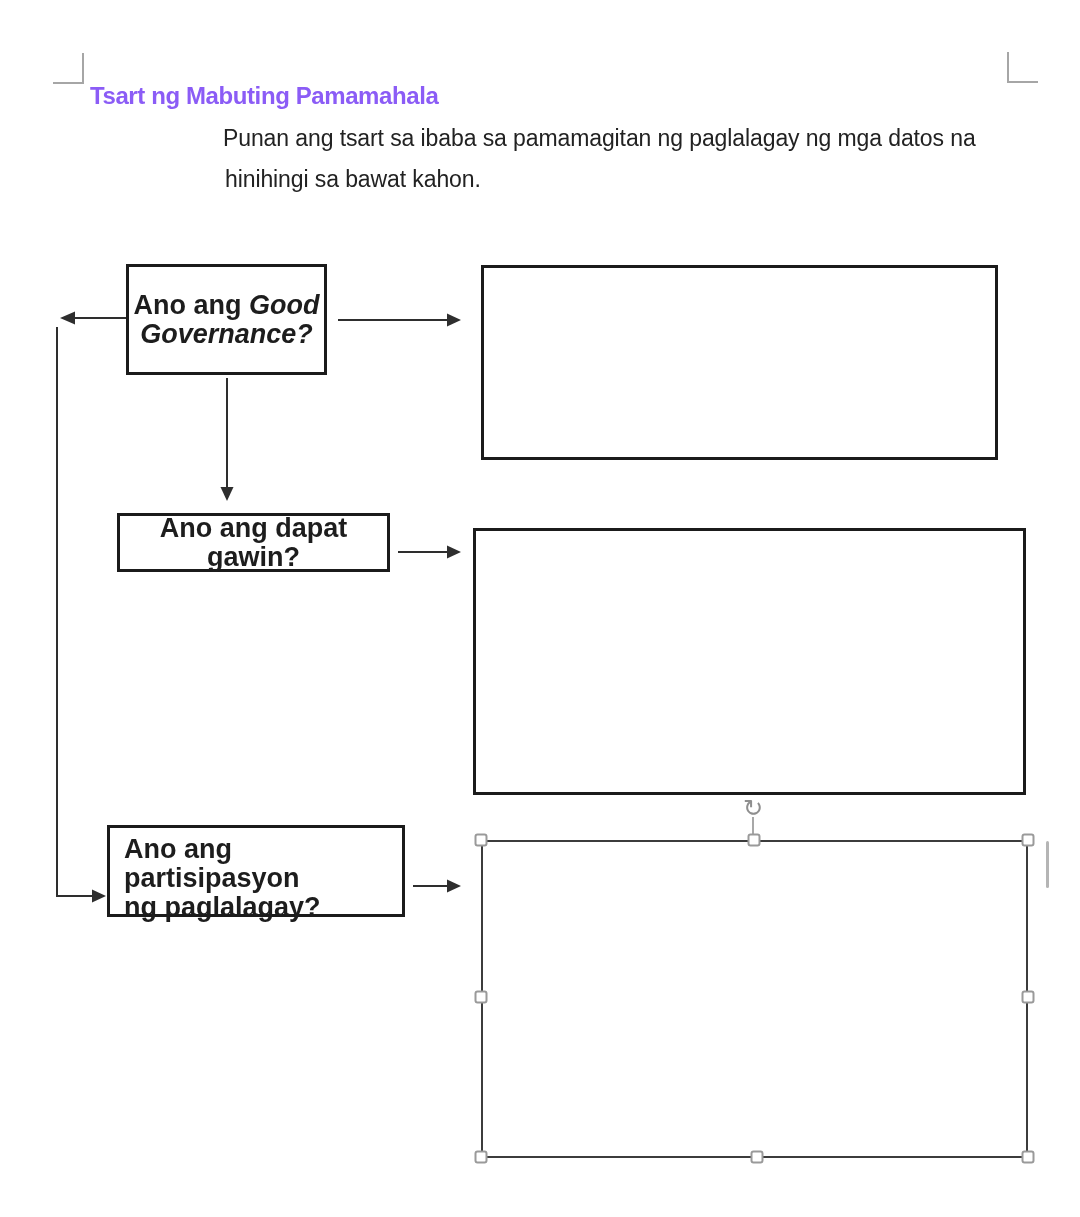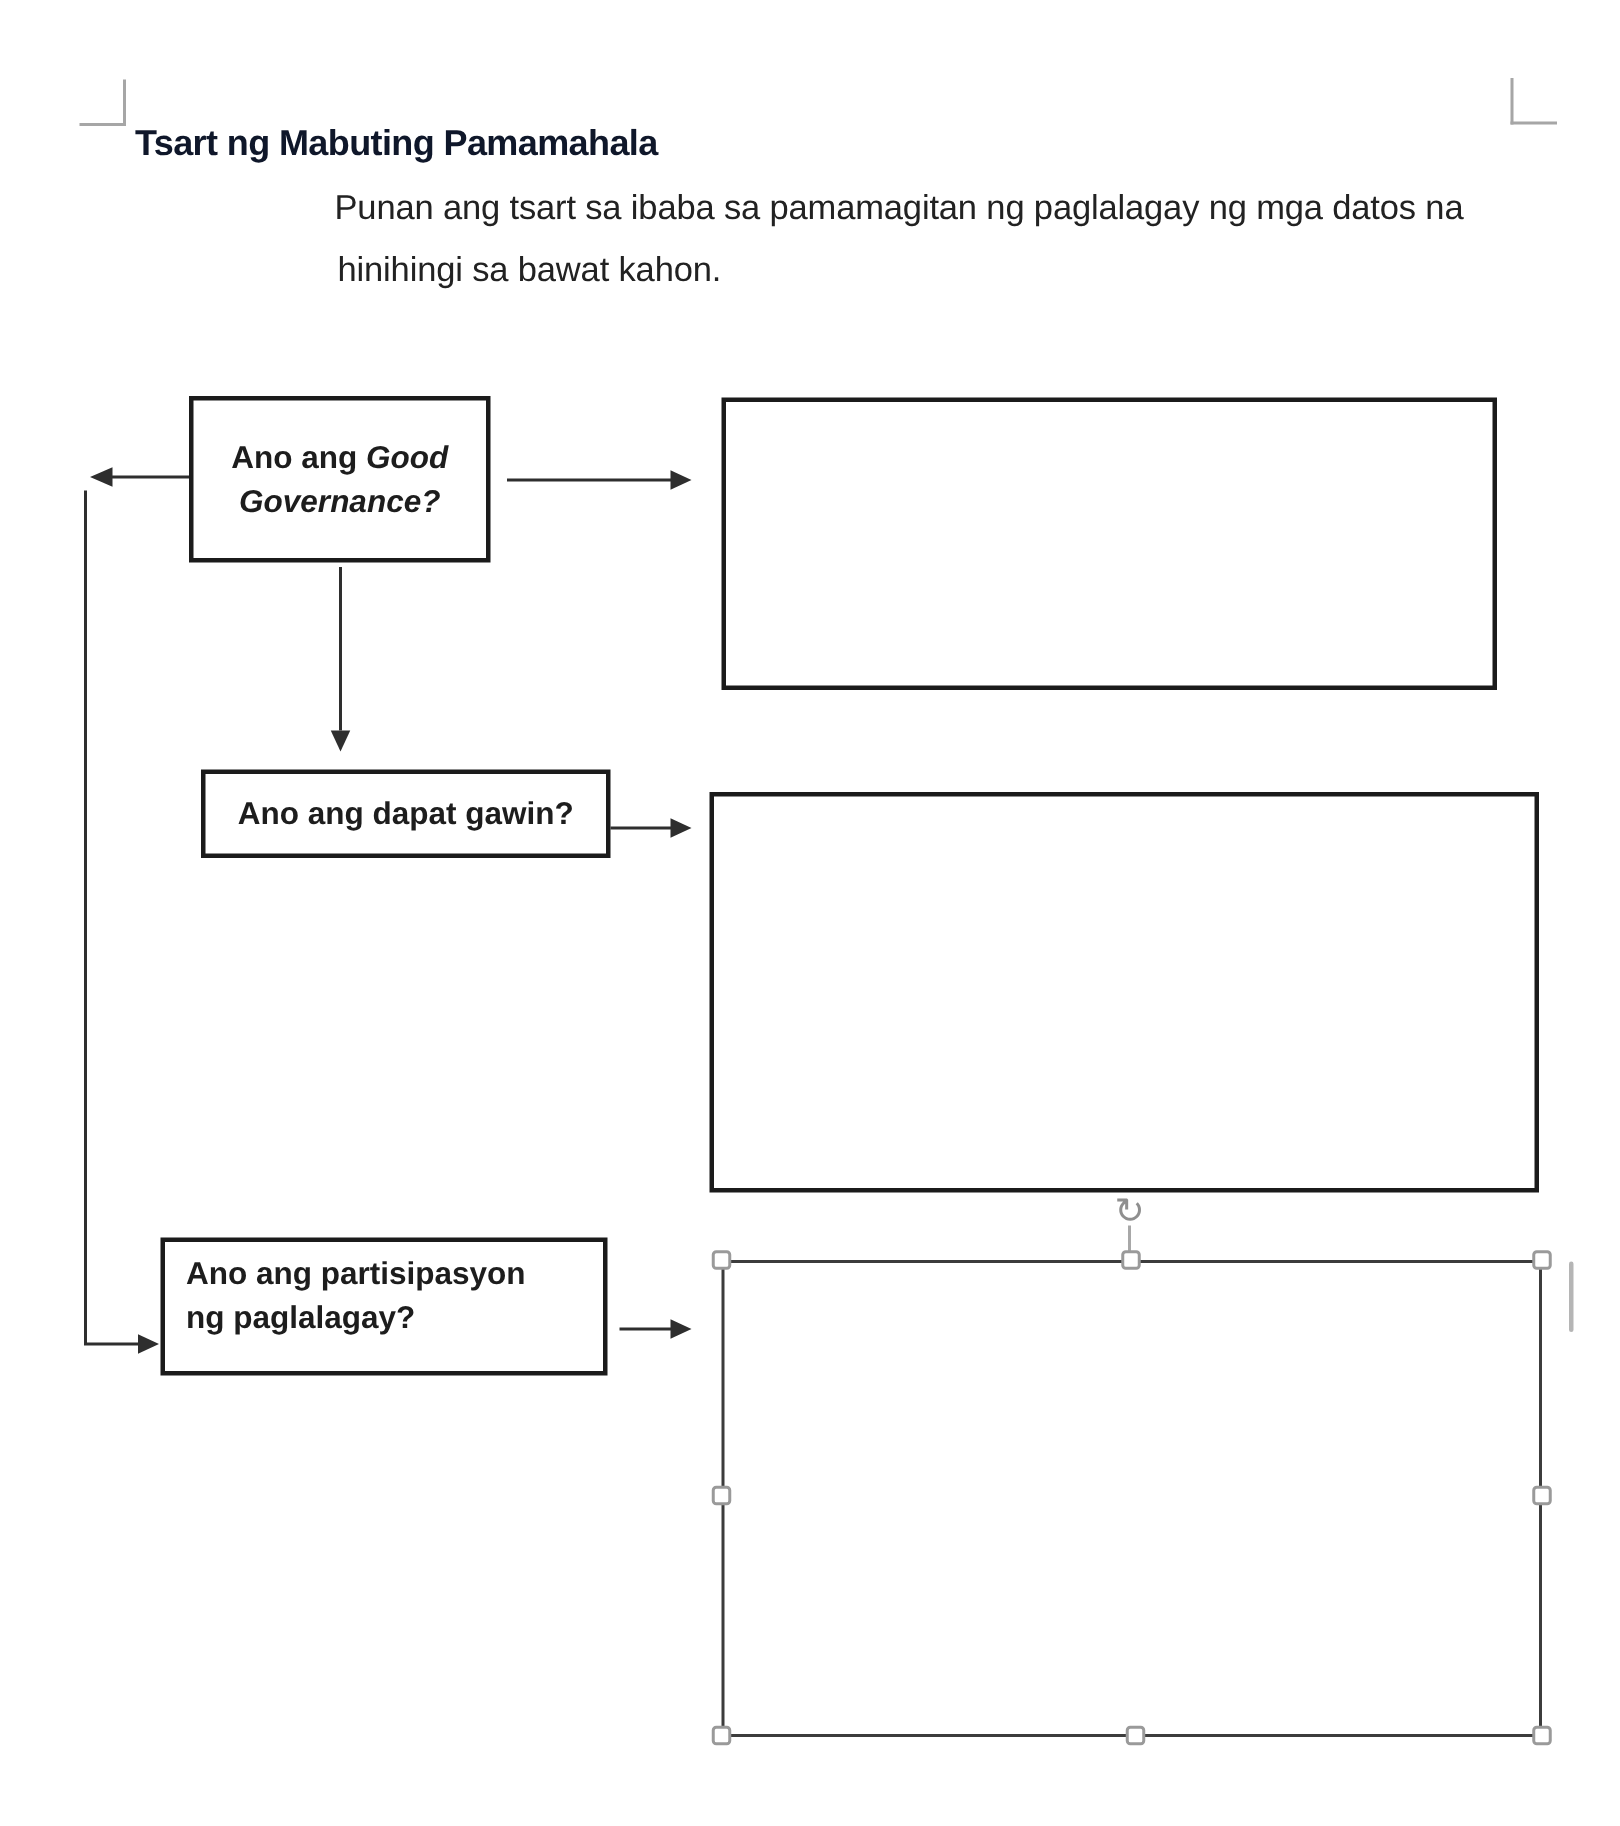--- a/index.html
+++ b/index.html
@@ -16,40 +16,40 @@
 
   
   .corner-mark { position: absolute; width: 29px; height: 29px; }
   .corner-mark.tl { left: 53px; top: 53px; border-right: 2px solid #a6a6a6; border-bottom: 2px solid #a6a6a6; }
   .corner-mark.tr { left: 1007px; top: 52px; border-left: 2px solid #a6a6a6; border-bottom: 2px solid #a6a6a6; }
 
   
   .doc-title {
     left: 90px; top: 82px;
     font-size: 24px; font-weight: 700; letter-spacing: -0.4px;
-    color: #0f172a; white-space: nowrap;
+    color: #8b5cf6; white-space: nowrap;
   }
   .instr { font-size: 23px; color: #222; white-space: nowrap; letter-spacing: -0.1px; }
   .instr.l1 { left: 223px; top: 125px; }
   .instr.l2 { left: 225px; top: 166px; }
 
   
   .qbox {
     position: absolute;
     background: #ffffff;
     border: 3px solid #1b1b1b;
     box-sizing: border-box;
     font-weight: 700;
-    font-size: 21px;
+    font-size: 27px;
     line-height: 29px;
     color: #1d1d1d;
   }
   .qbox.center { display: flex; flex-direction: column; align-items: center; justify-content: center; text-align: center; }
   #qbox1 { left: 126px; top: 264px; width: 201px; height: 111px; }
-  #qbox2 { left: 134px; top: 513px; width: 273px; height: 59px; }
+  #qbox2 { left: 117px; top: 513px; width: 273px; height: 59px; }
   #qbox3 { left: 107px; top: 825px; width: 298px; height: 92px; padding: 7px 16px 0 14px; }
   .it { font-style: italic; }
 
   
   .abox {
     position: absolute;
     background: #ffffff;
     border: 3px solid #1b1b1b;
     box-sizing: border-box;
   }

